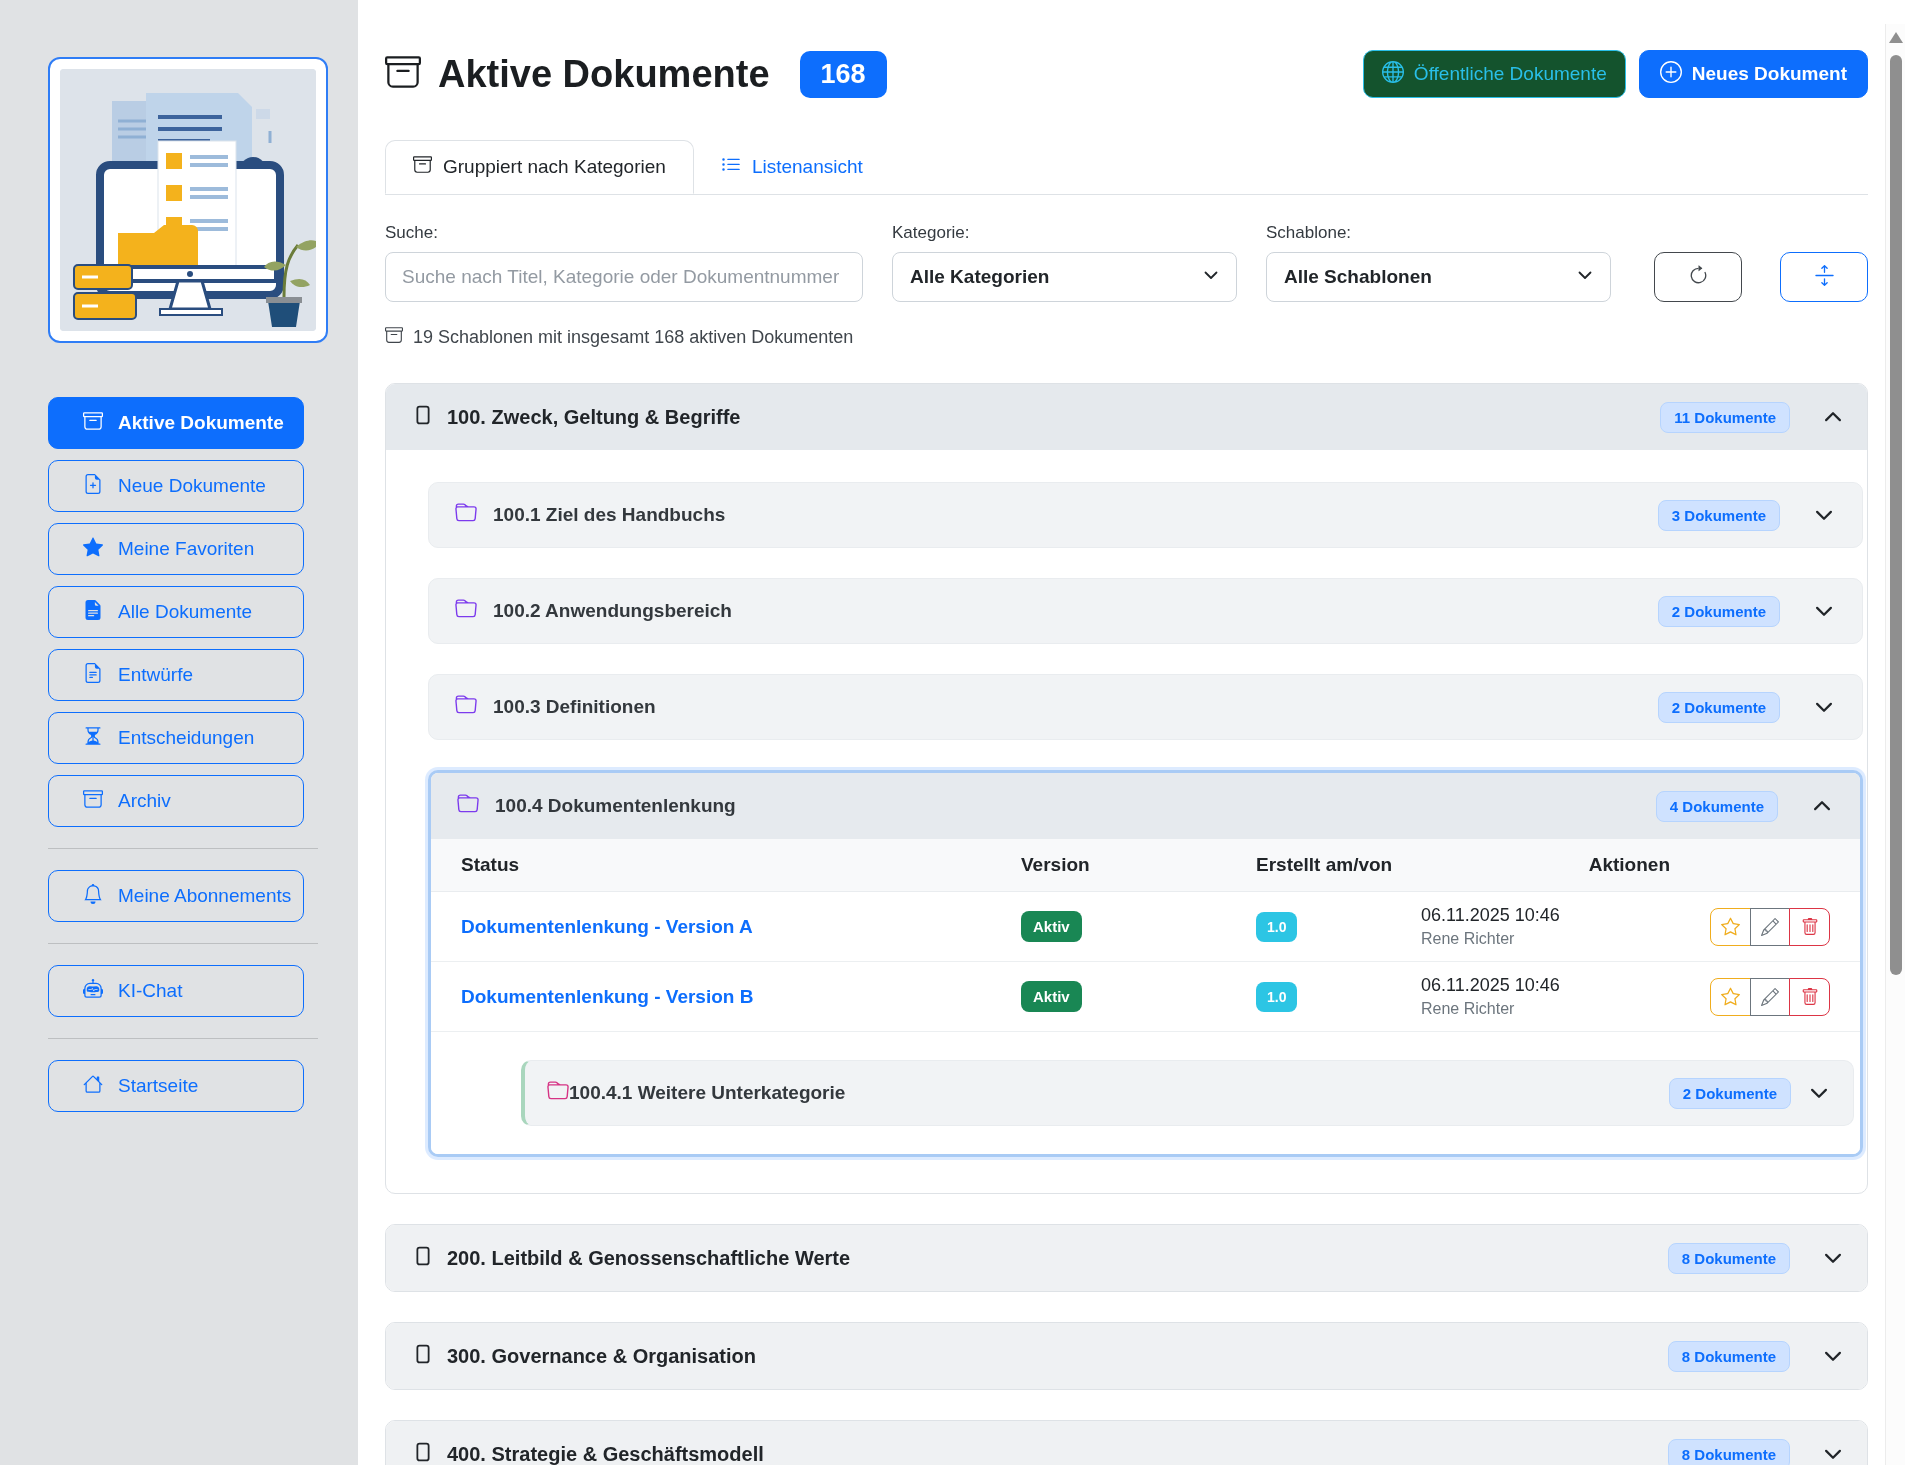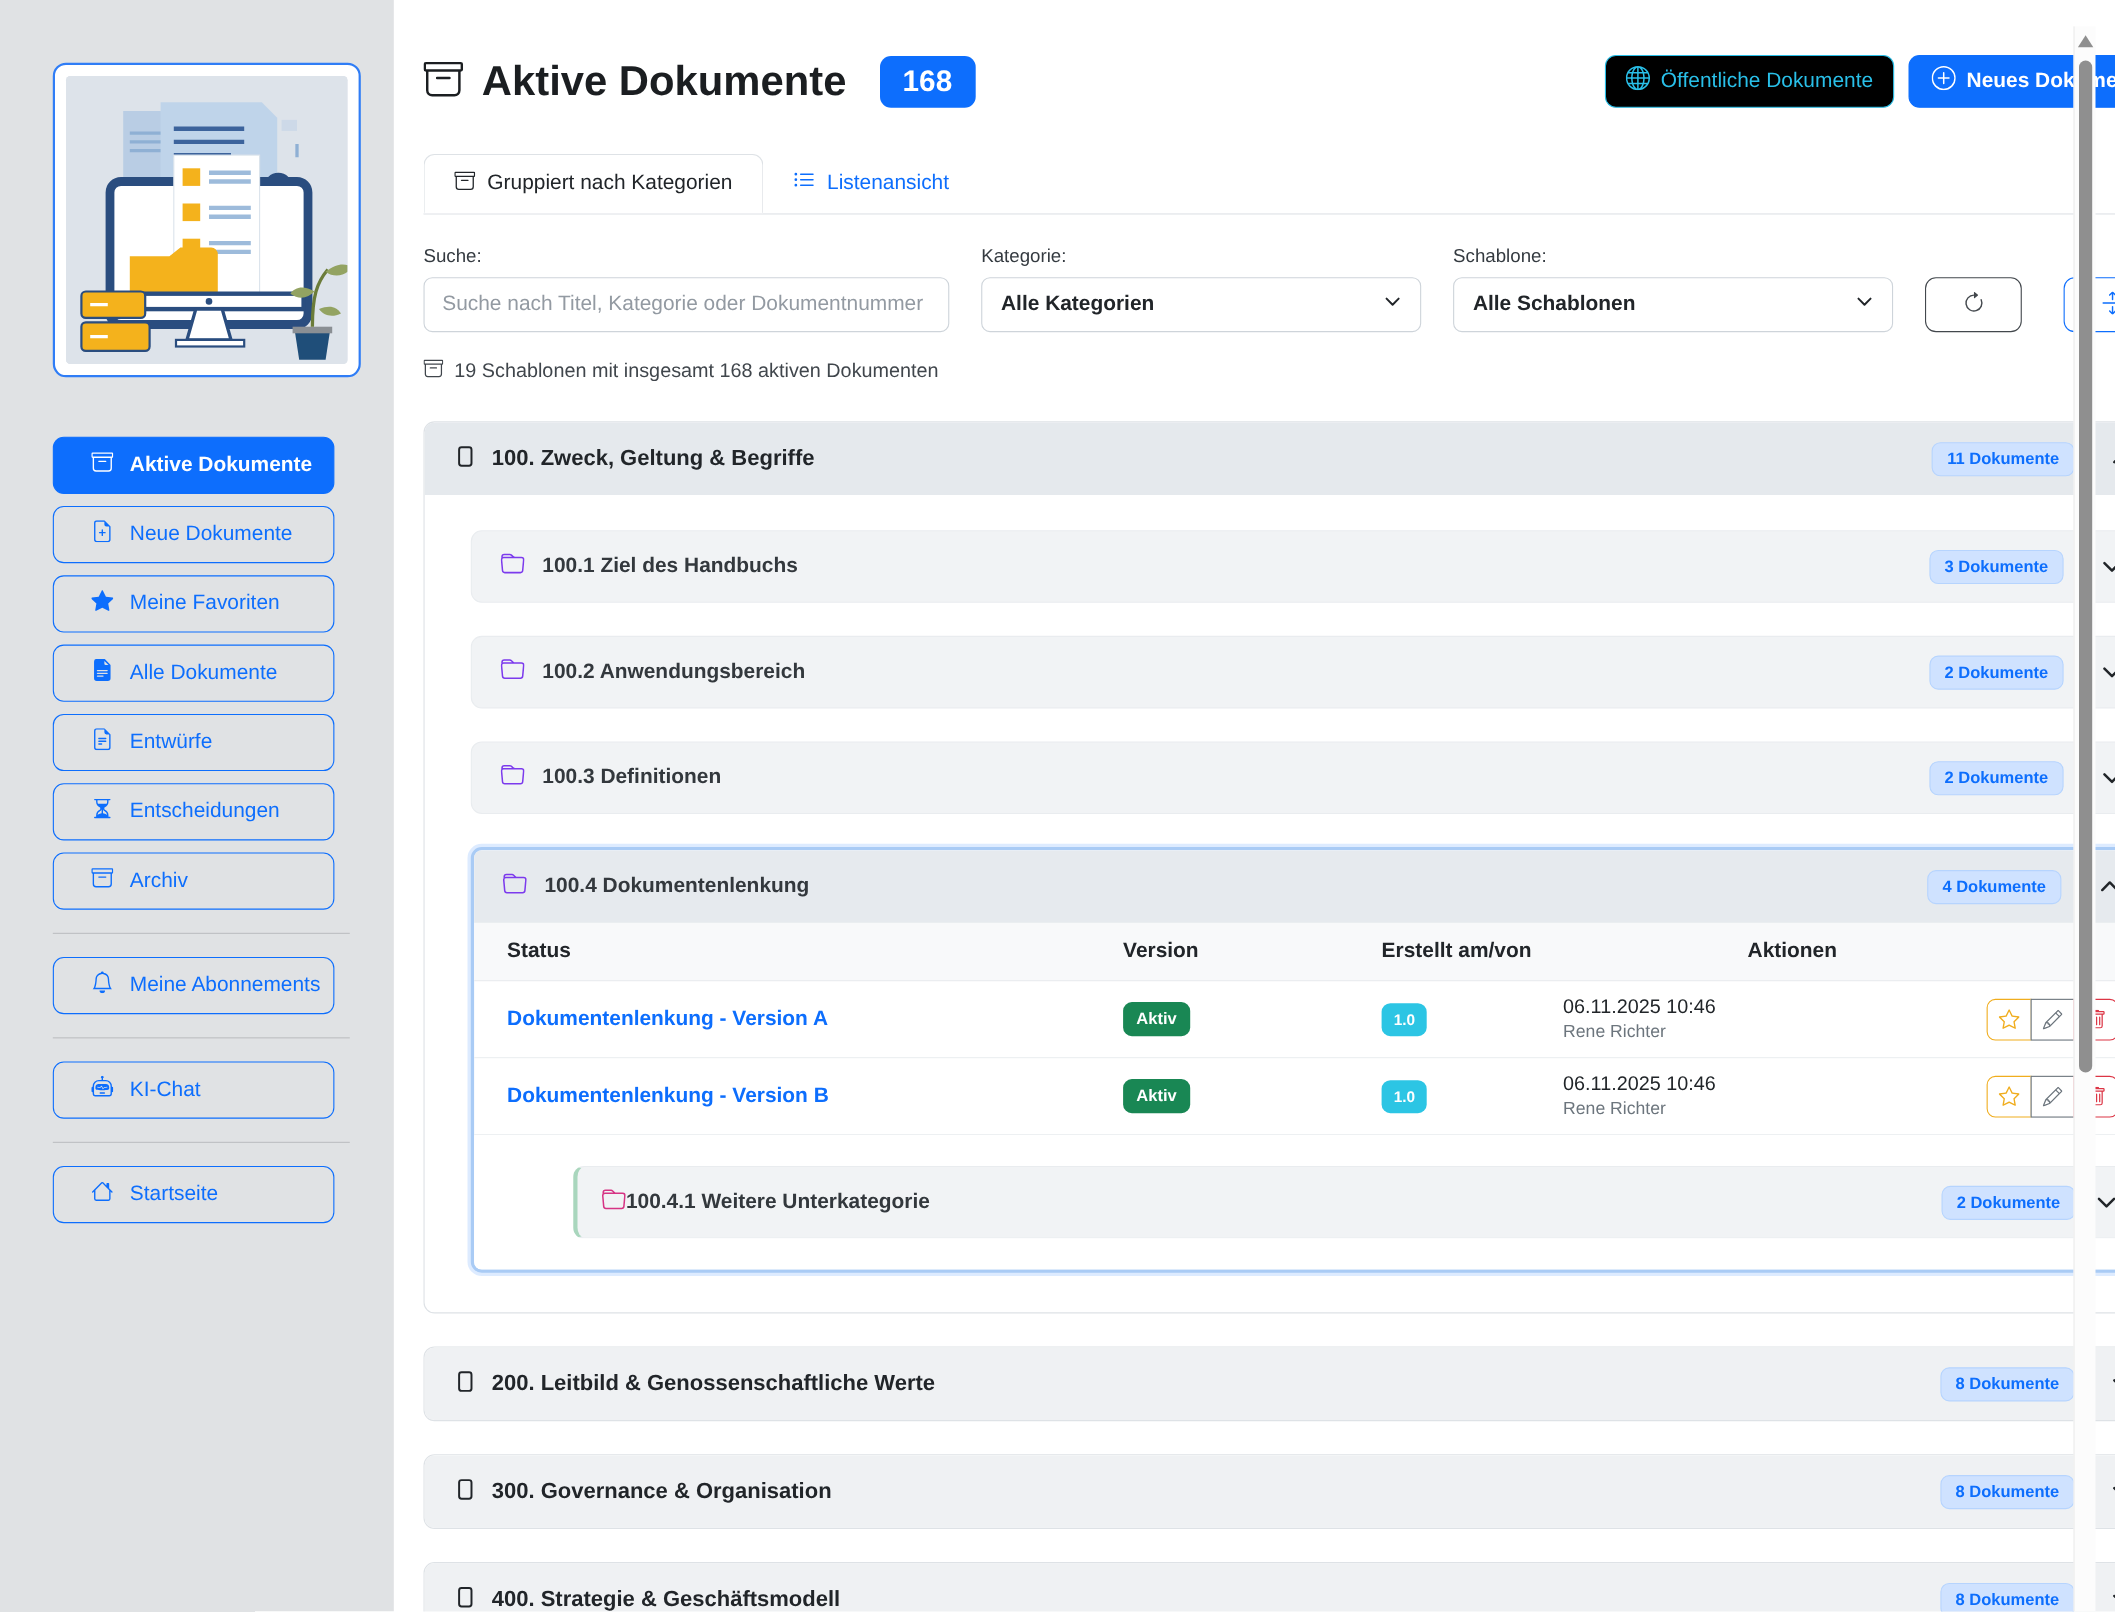--- a/index.html
+++ b/index.html
@@ -25,33 +25,33 @@
 
   
   .main { flex:1; padding:50px 55px 0 27px; position:relative; }
 
   .page-header { display:flex; align-items:center; }
   .title-group { display:flex; align-items:center; gap:17px; }
   .page-title { font-size:38px; font-weight:bold; margin:0; color:#1b1e21; }
   .count-badge { background:#0d6efd; color:#fff; font-size:27px; font-weight:bold; border-radius:10px; padding:8px 21px; margin-left:13px; }
   .header-actions { margin-left:auto; display:flex; gap:13px; }
   .btn { height:48px; border-radius:10px; display:flex; align-items:center; gap:10px; font-size:19px; cursor:pointer; font-family:inherit; }
-  .btn-public { background:#000000; border:1.5px solid #29bfe8; color:#29bfe8; padding:0 18px; }
+  .btn-public { background:#14532d; border:1.5px solid #29bfe8; color:#29bfe8; padding:0 18px; }
   .btn-new { background:#0d6efd; border:1.5px solid #0d6efd; color:#fff; padding:0 20px; font-weight:600; }
 
   .tabbar { display:flex; margin-top:42px; border-bottom:1px solid #dee2e6; }
   .tab { height:54px; display:flex; align-items:center; gap:11px; padding:0 27px; font-size:19px; cursor:pointer; }
   .tab.active { background:#fff; border:1px solid #dee2e6; border-bottom:1px solid #fff; border-radius:10px 10px 0 0; margin-bottom:-1px; color:#212529; }
   .tab.inactive { color:#0d6efd; }
 
   .filters { display:flex; gap:29px; margin-top:28px; }
   .fgroup label { display:block; font-size:17px; color:#343a40; margin-bottom:9px; }
   .search-input { width:478px; height:50px; border:1px solid #ced4da; border-radius:8px; padding:0 16px; font-size:19px; color:#212529; font-family:inherit; outline:none; }
   .search-input::placeholder { color:#939aa2; }
-  .select { width:400px; height:50px; background:#fff; border:1px solid #ced4da; border-radius:8px; display:flex; align-items:center; justify-content:space-between; padding:0 17px; font-size:19px; font-weight:600; color:#212529; cursor:pointer; }
+  .select { width:345px; height:50px; background:#fff; border:1px solid #ced4da; border-radius:8px; display:flex; align-items:center; justify-content:space-between; padding:0 17px; font-size:19px; font-weight:600; color:#212529; cursor:pointer; }
   .toolbtns { margin-left:auto; display:flex; gap:38px; align-items:flex-end; }
   .icon-btn { width:88px; height:50px; border-radius:10px; background:#fff; display:flex; align-items:center; justify-content:center; cursor:pointer; }
   .icon-btn.refresh { border:1px solid #43484d; color:#43484d; }
   .icon-btn.expand { border:1.5px solid #0d6efd; color:#0d6efd; }
 
   .summary { display:flex; align-items:center; gap:10px; margin-top:24px; font-size:18px; color:#40464c; }
 
   
   .cat-card { border:1px solid #dee2e6; border-radius:10px; background:#fff; overflow:hidden; margin-top:30px; }
   .cat-card.first { margin-top:34px; }

